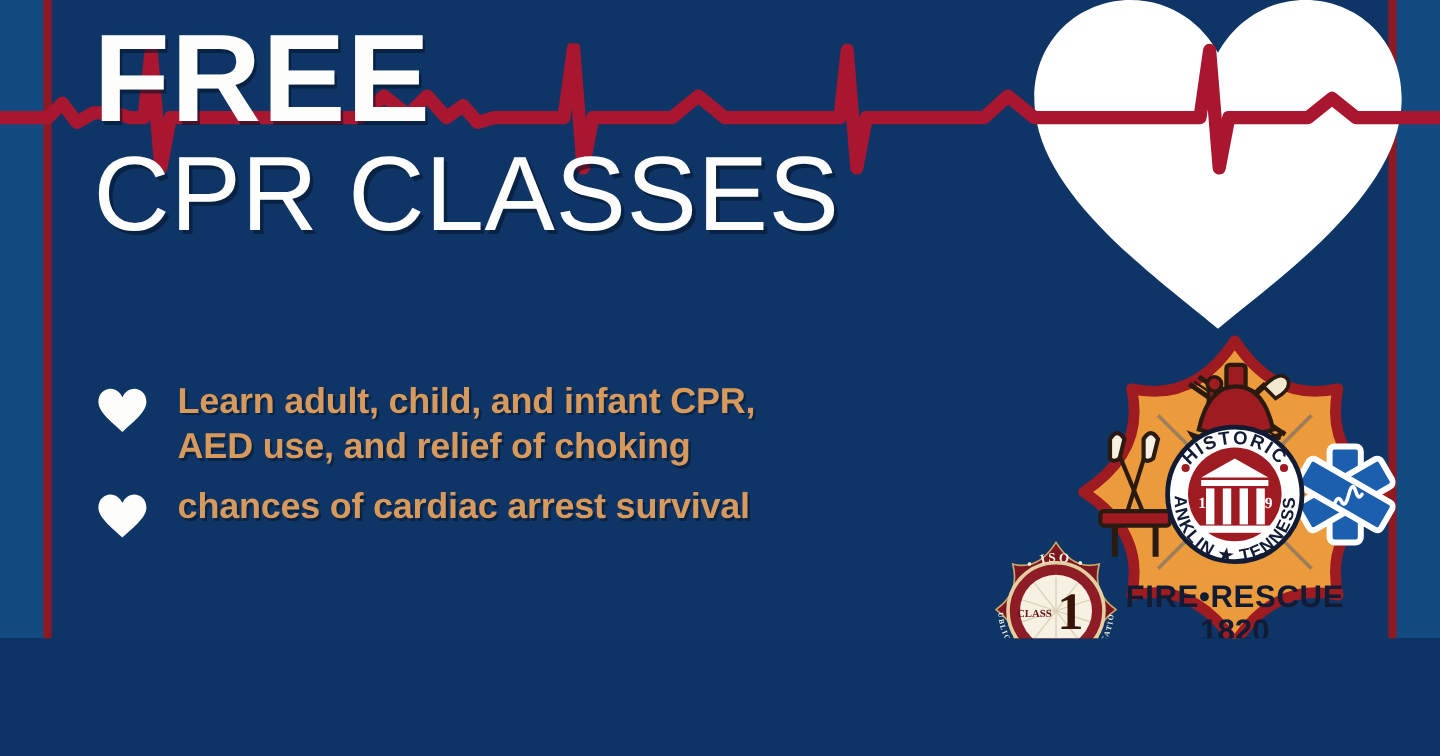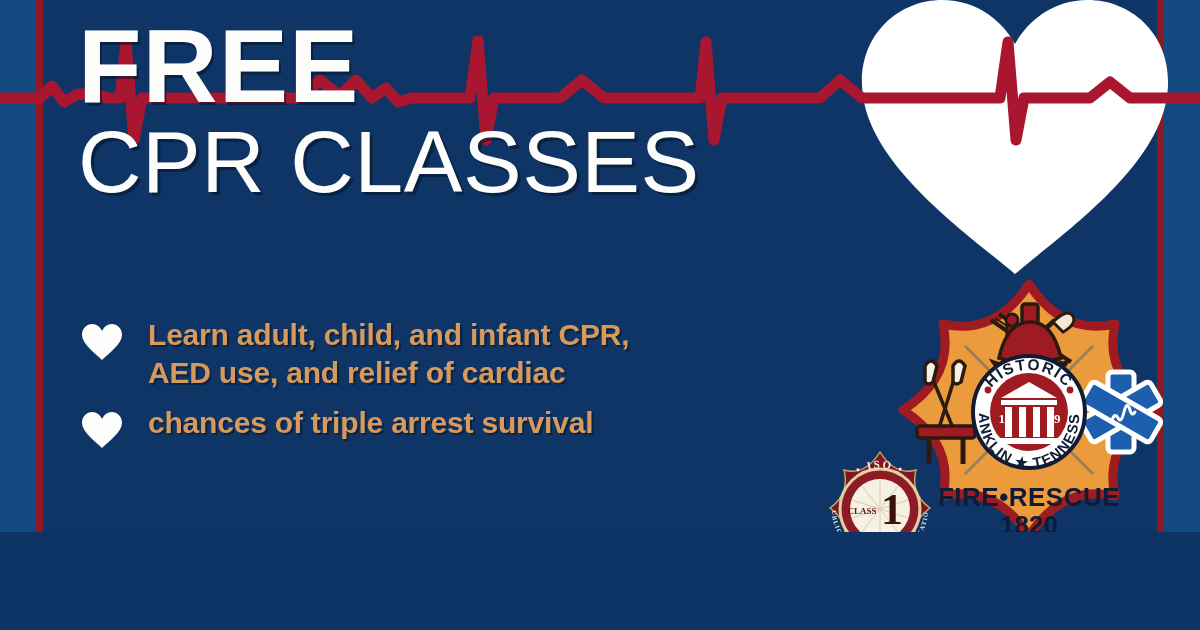--- a/index.html
+++ b/index.html
@@ -204,32 +204,32 @@
   <div class="bullets">
 
     <div class="bullet">
       <div class="bullet-heart">
         <svg viewBox="0 0 44 40" xmlns="http://www.w3.org/2000/svg">
           <path d="M22 38 C 15 31, 2 22, 2 13 C 2 6, 7 2, 12 2 C 17 2, 20 5, 22 9 C 24 5, 27 2, 32 2 C 37 2, 42 6, 42 13 C 42 22, 29 31, 22 38 Z" fill="#fdfdfb"></path>
         </svg>
       </div>
       <div class="bullet-text">
         <div>Learn adult, child, and infant CPR,</div>
-        <div>AED use, and relief of cardiac</div>
+        <div>AED use, and relief of choking</div>
       </div>
     </div>
 
     <div class="bullet">
       <div class="bullet-heart">
         <svg viewBox="0 0 44 40" xmlns="http://www.w3.org/2000/svg">
           <path d="M22 38 C 15 31, 2 22, 2 13 C 2 6, 7 2, 12 2 C 17 2, 20 5, 22 9 C 24 5, 27 2, 32 2 C 37 2, 42 6, 42 13 C 42 22, 29 31, 22 38 Z" fill="#fdfdfb"></path>
         </svg>
       </div>
       <div class="bullet-text">
-        <div>chances of triple arrest survival</div>
+        <div>chances of cardiac arrest survival</div>
       </div>
     </div>
 
 
   </div>
 
   <div class="iso-seal">
     <svg viewBox="0 0 124 122" xmlns="http://www.w3.org/2000/svg">
       <defs>
         <path id="isoTop" d="M 20 62 A 42 42 0 0 1 104 62" fill="none"></path>

